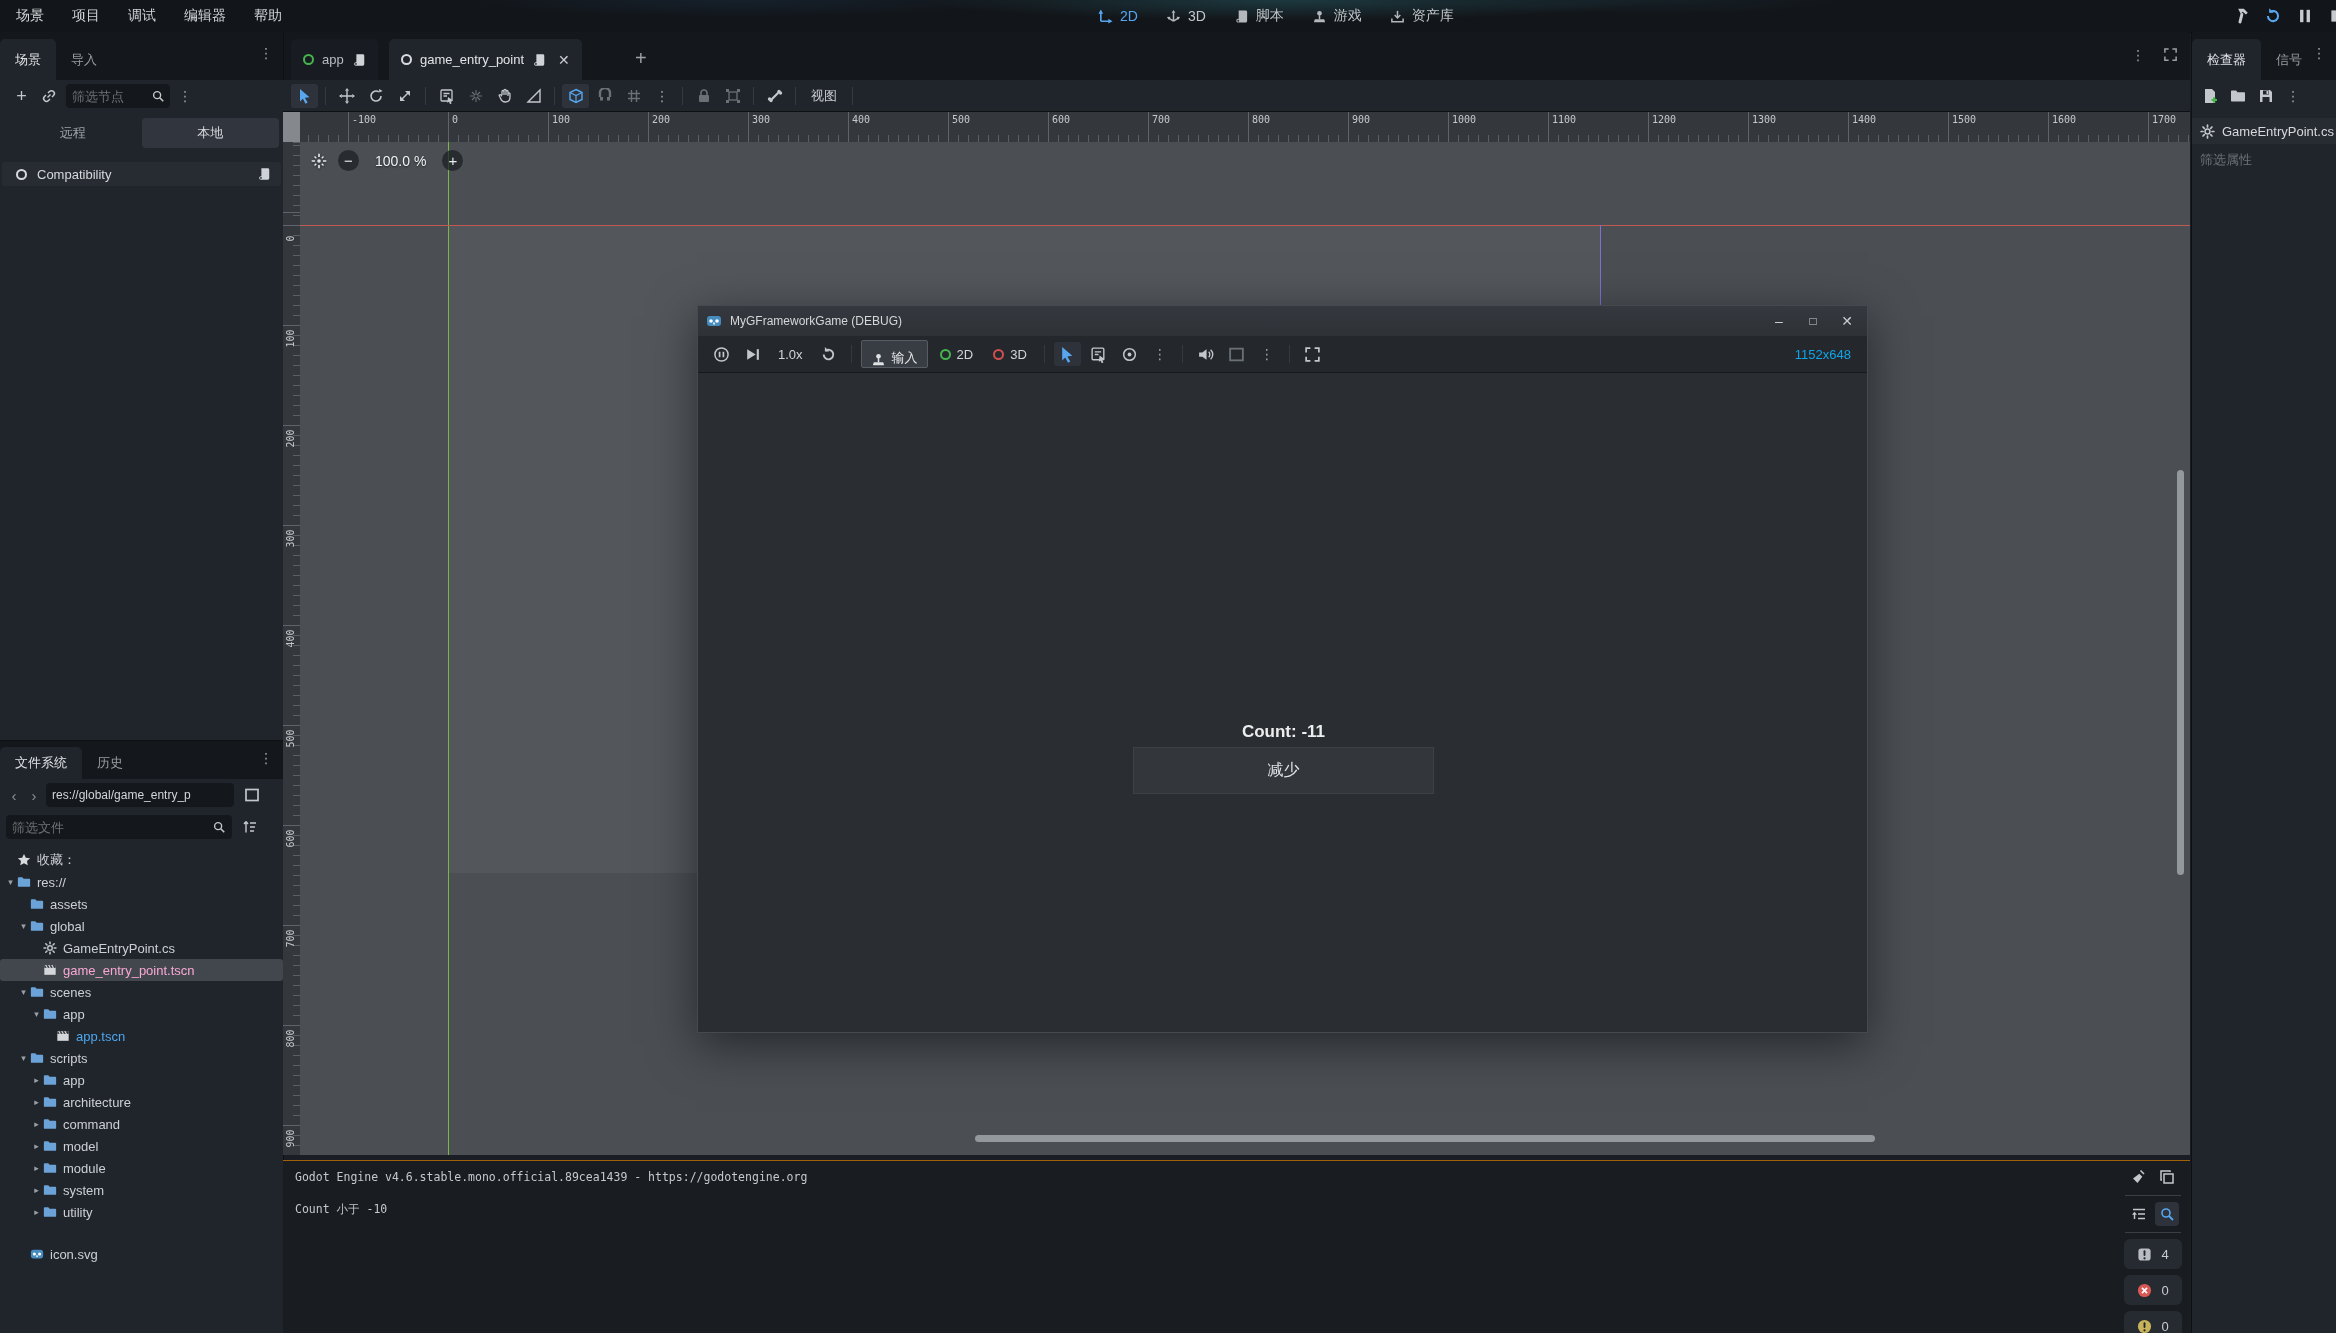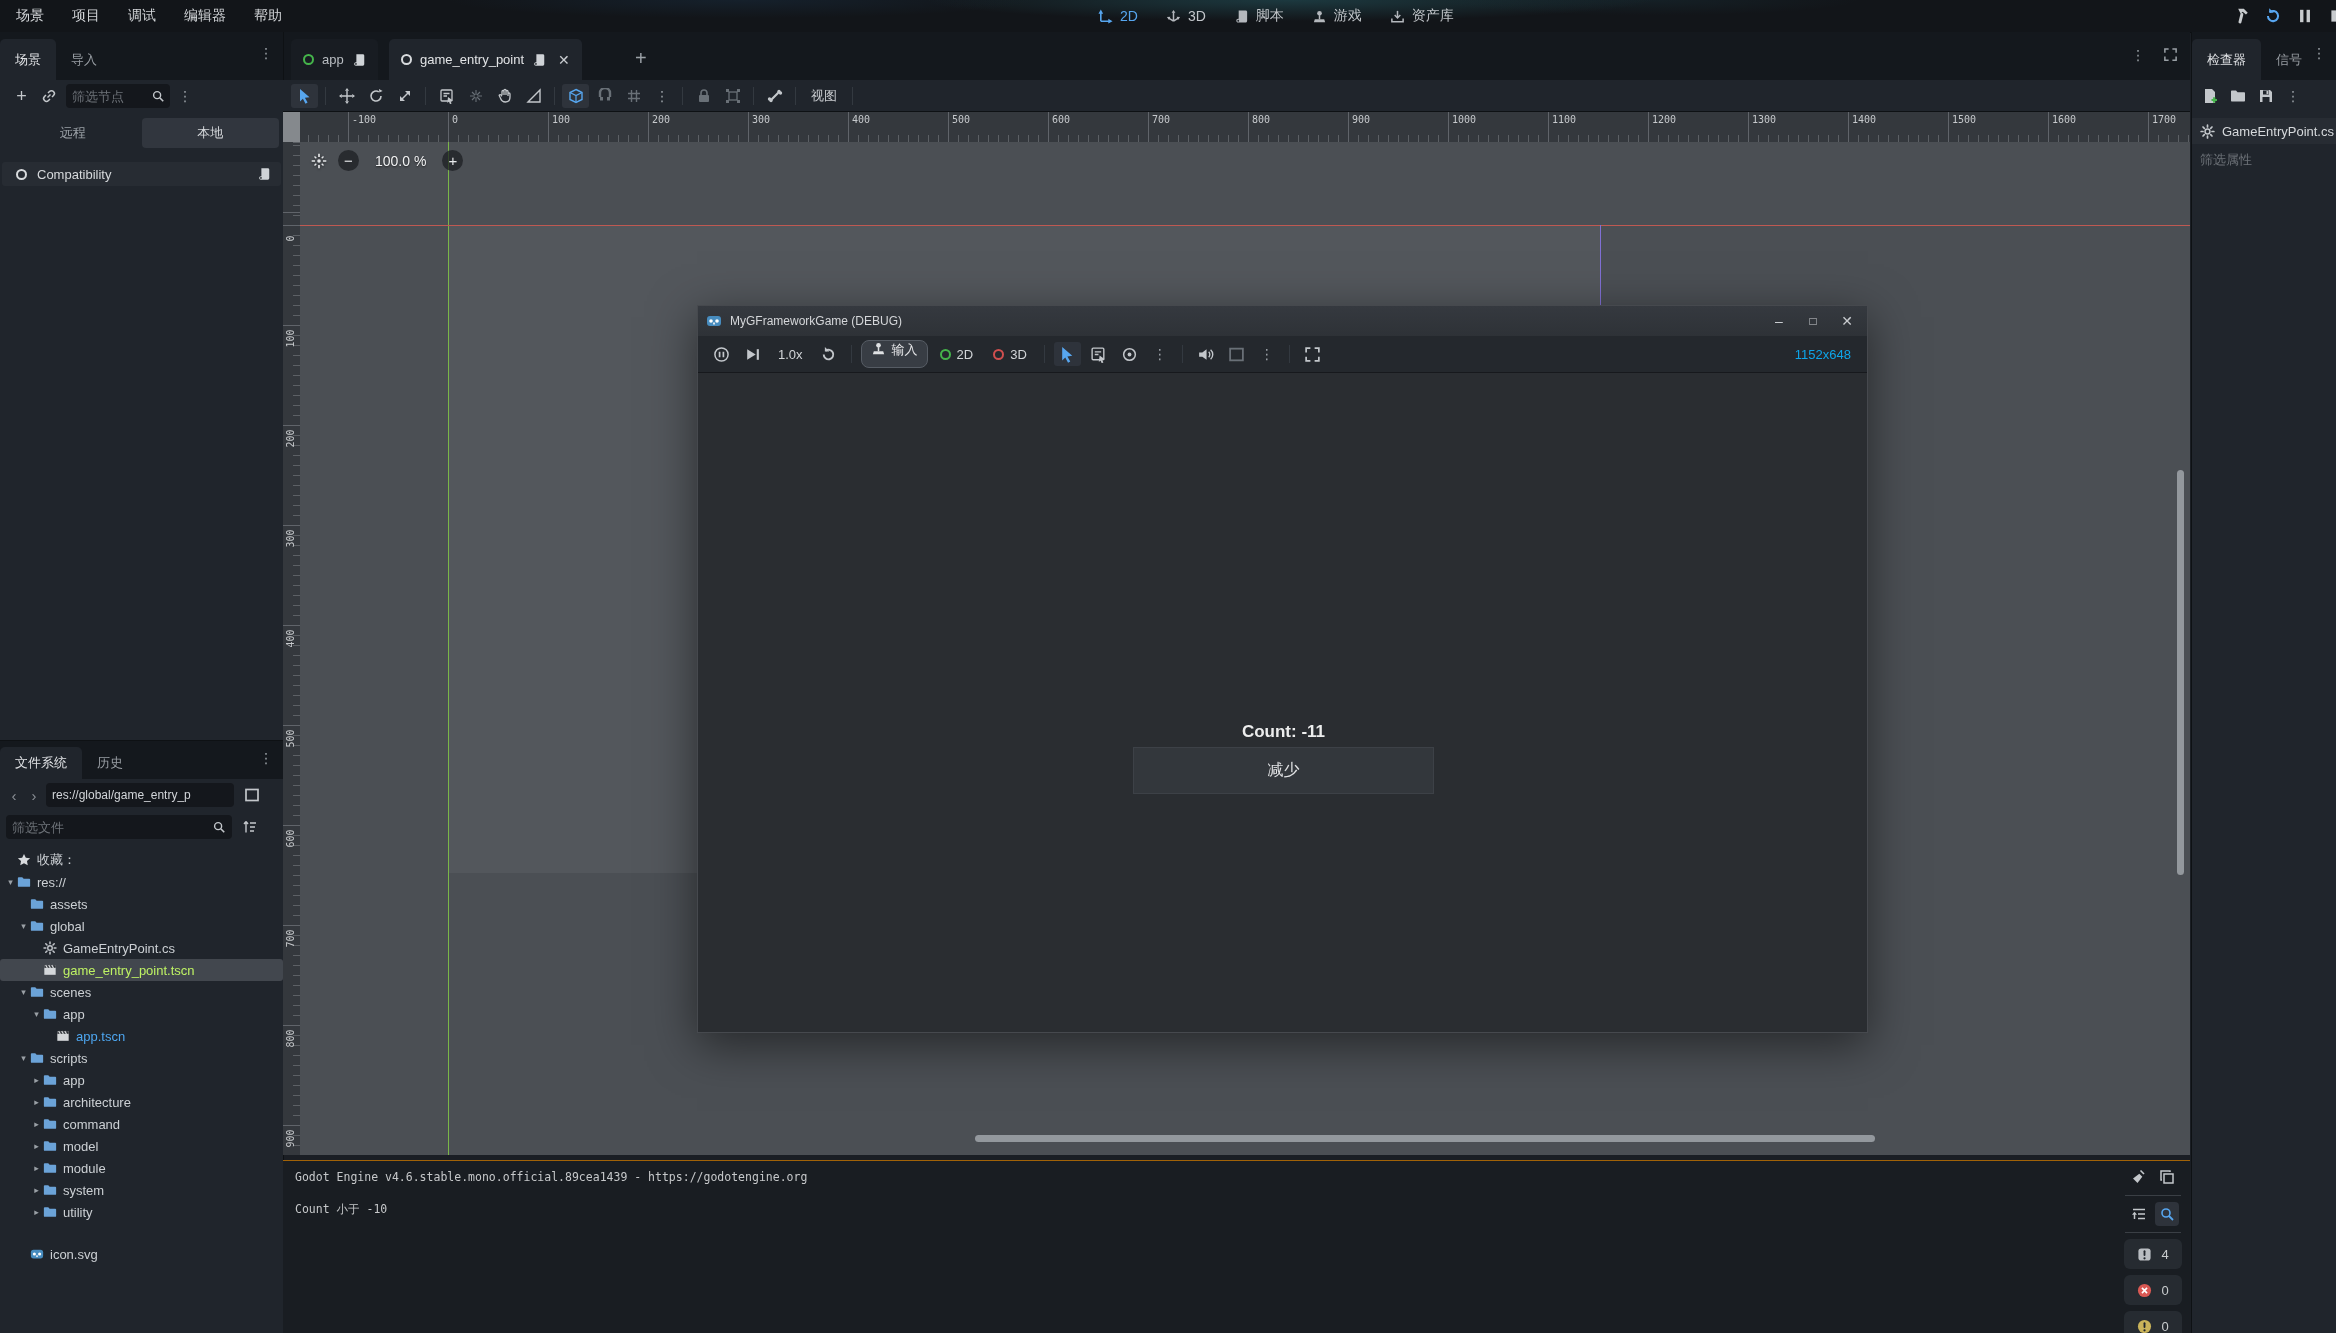--- a/index.html
+++ b/index.html
@@ -60,21 +60,21 @@
   #scene-node-row .nlabel{margin-left:10px;font-size:13px;color:#d6d9dc;flex:1;}
   #scene-node-row .scroll{width:14px;height:14px;color:#cfd3d7;margin-right:4px;}
 
   
   #fs-dock{position:absolute;left:0;top:708px;width:283px;height:593px;background:#20252c;border-top:1px solid #0e1114;}
   #fs-nav{position:absolute;left:0;top:40px;width:283px;height:28px;display:flex;align-items:center;}
   .navarrow{font-size:15px;color:#8b9096;width:20px;text-align:center;}
   #fs-filter-row{position:absolute;left:0;top:72px;width:283px;height:28px;display:flex;align-items:center;}
   #fs-tree{position:absolute;left:0;top:108px;width:283px;bottom:0;overflow:hidden;}
   .trow{display:flex;align-items:center;height:22px;font-size:13px;color:#ccd0d4;border-radius:3px;}
-  .trow.selected{background:#42474e;color:#bef264;text-align:right;}
+  .trow.selected{background:#42474e;color:#f9a8d4;text-align:right;}
   .chev{width:13px;flex:0 0 13px;text-align:center;font-size:9px;color:#9aa0a6;}
   .trow svg.ic{width:14px;height:14px;margin-right:6px;flex:0 0 14px;}
   .t-folder{color:#6ba3d8;} .t-star{color:#d8dbde;} .t-cs{color:#bfc3c8;} .t-scene{color:#d4d7da;}
   .tlabel{white-space:nowrap;}
 
   
   #canvas{position:absolute;left:283px;top:80px;width:1907px;height:1075px;background:#4b4f54;}
   #cv-toolbar{position:absolute;left:0;top:0;width:100%;height:32px;background:#20252c;border-bottom:1px solid #0e1114;
               display:flex;align-items:center;padding-left:8px;box-sizing:border-box;gap:2px;}
   .tbtn{width:27px;height:24px;display:flex;align-items:center;justify-content:center;border-radius:3px;flex:0 0 auto;}
@@ -141,22 +141,22 @@
                border:1px solid #46494e;box-sizing:border-box;box-shadow:0 12px 44px rgba(0,0,0,.5);z-index:50;}
   #gw-titlebar{position:absolute;left:0;top:0;width:100%;height:30px;background:linear-gradient(180deg,#35393f,#2e3237);
                display:flex;align-items:center;}
   #gw-titlebar .gicon{width:16px;height:16px;margin:0 8px;}
   #gw-title{font-size:12px;color:#d5d7da;}
   .wbtn{position:absolute;top:0;width:32px;height:30px;display:flex;align-items:center;justify-content:center;
         color:#c9ccd0;font-size:14px;}
   #gw-toolbar{position:absolute;left:0;top:30px;width:100%;height:37px;background:#24282d;border-bottom:1px solid #17191d;
               display:flex;align-items:center;padding:0 10px;box-sizing:border-box;gap:4px;}
   #gw-toolbar .tbtn svg{width:17px;height:17px;}
-  #input-btn{height:26px;display:flex;align-items:flex-start;gap:6px;padding:0 9px;background:#383d44;
-             border:1px solid #565c64;border-radius:8px;font-size:13px;color:#e6e7e9;}
+  #input-btn{height:26px;display:flex;align-items:flex-end;gap:6px;padding:0 9px;background:#383d44;
+             border:1px solid #565c64;border-radius:2px;font-size:13px;color:#e6e7e9;}
   #input-btn svg{width:15px;height:15px;color:#dfe1e3;}
   .mode-btn{display:flex;align-items:center;gap:6px;padding:0 8px;font-size:13px;color:#d2d5d8;height:26px;}
   .ring{width:11px;height:11px;border-radius:50%;box-sizing:border-box;}
   #gw-resolution{margin-left:auto;font-size:13px;color:#0ea5e9;padding-right:6px;}
   #gw-content{position:absolute;left:0;top:67px;right:0;bottom:0;background:#2a2d31;}
   .gbtn{position:absolute;left:435px;width:301px;height:47px;display:flex;align-items:center;justify-content:center;
         font-size:16px;color:#e2e3e5;box-sizing:border-box;}
   #gbtn-inc{top:297px;background:#17191c;border:1px solid #26292d;}
   #gbtn-dec{top:374px;background:#33373c;border:1px solid #3d4147;}
   #gcount{position:absolute;left:435px;top:349px;width:301px;text-align:center;font-size:17px;font-weight:600;color:#eceded;}

